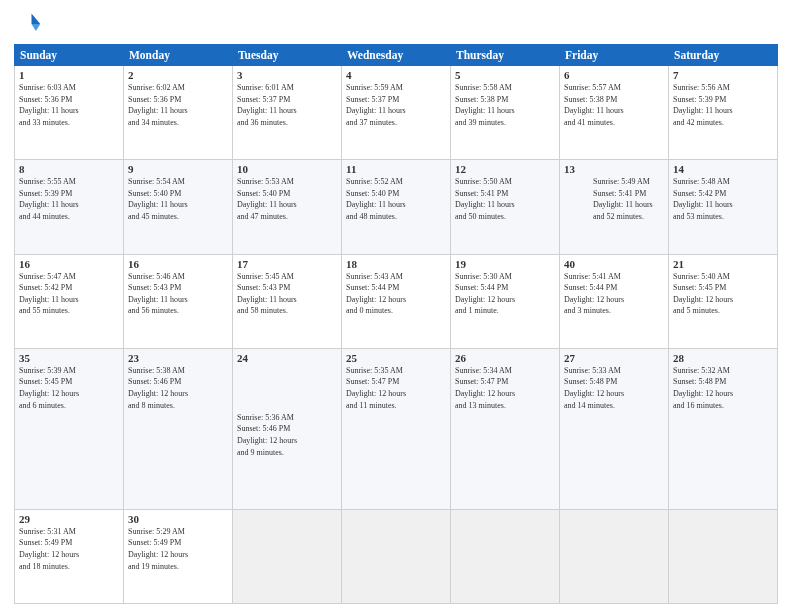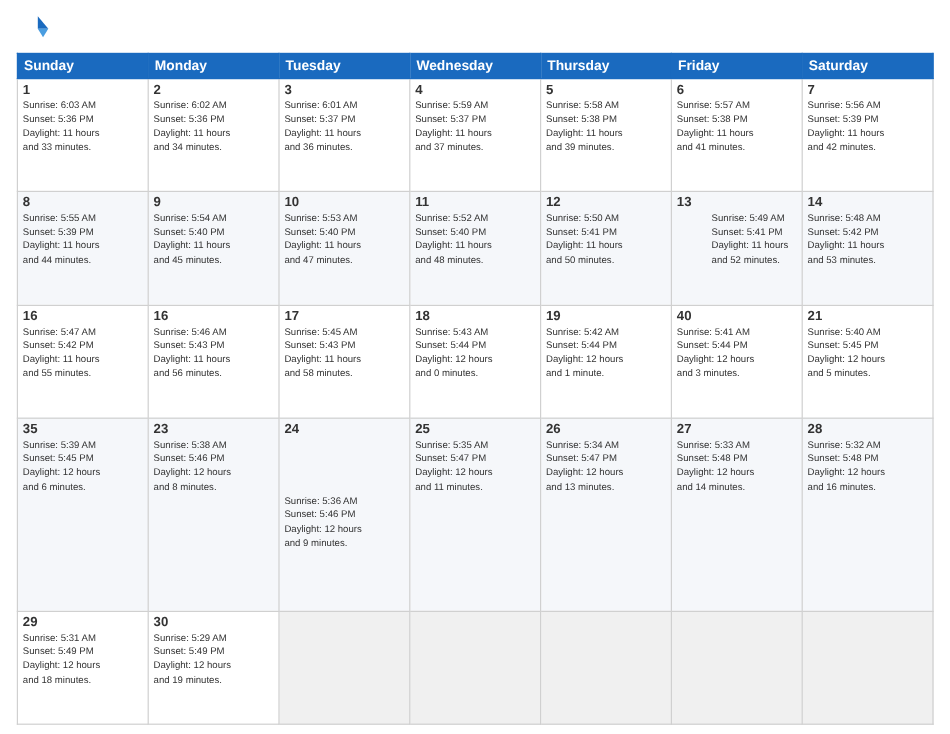--- a/index.html
+++ b/index.html
@@ -57,20 +57,21 @@
       font-weight: normal;
     }
     .location {
       font-size: 13px;
       color: #555;
     }
     .calendar {
       width: 100%;
       border-collapse: collapse;
       flex: 1;
+      font-family: Liberation Serif, serif;
     }
     .calendar thead th {
       background: #1a6abf;
       color: #fff;
       font-size: 11.5px;
       font-weight: bold;
       padding: 4px 5px;
       text-align: left;
       border: 1px solid #1a6abf;
     }
@@ -262,21 +263,21 @@
           </td>
           <td>
             <span class="day-number">18</span>
             <div class="day-info" style="white-space: pre-line;">Sunrise: 5:43 AM
 Sunset: 5:44 PM
 Daylight: 12 hours
 and 0 minutes.</div>
           </td>
           <td>
             <span class="day-number">19</span>
-            <div class="day-info" style="white-space: pre-line;">Sunrise: 5:42 AM
+            <div class="day-info" style="white-space: pre-line;">Sunrise: 5:30 AM
 Sunset: 5:44 PM
 Daylight: 12 hours
 and 1 minute.</div>
           </td>
           <td>
             <span class="day-number">40</span>
             <div class="day-info" style="white-space: pre-line;">Sunrise: 5:41 AM
 Sunset: 5:44 PM
 Daylight: 12 hours
 and 3 minutes.</div>

